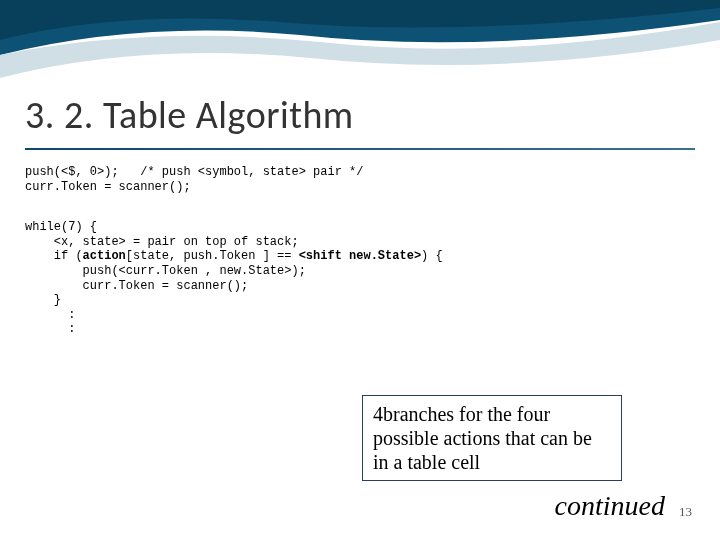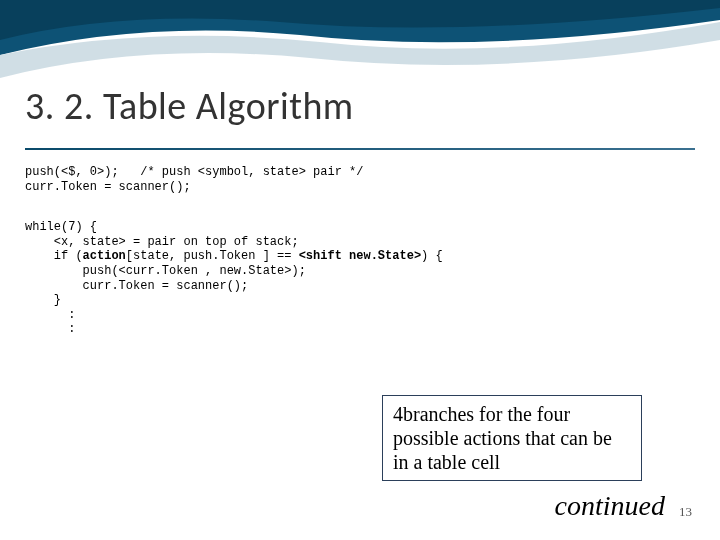--- a/index.html
+++ b/index.html
@@ -13,21 +13,21 @@
   }
   .swoosh-container {
     position: absolute;
     top: 0; left: 0;
     width: 720px; height: 100px;
     z-index: 0;
   }
   .swoosh-container svg { width: 100%; height: 100%; }
   .title {
     position: absolute;
-    top: 83px;
+    top: 92px;
     left: 25px;
     font-size: 38px;
     color: #333;
     font-family: "Calibri Light", "Calibri", sans-serif;
     font-weight: 300;
     letter-spacing: 0.5px;
   }
   .title-underline {
     position: absolute;
     top: 148px;
@@ -43,21 +43,21 @@
     font-size: 12px;
     color: #000;
     white-space: pre;
     line-height: 1.22;
   }
   .code-block-1 { top: 165px; }
   .code-block-2 { top: 220px; }
   .bold { font-weight: bold; }
   .callout-box {
     position: absolute;
-    left: 382px;
+    left: 362px;
     top: 395px;
     width: 260px;
     border: 1.5px solid #2b3f5a;
     background: #fff;
     padding: 6px 10px;
     font-size: 20px;
     line-height: 1.2;
     font-family: "Times New Roman", serif;
     color: #000;
   }

